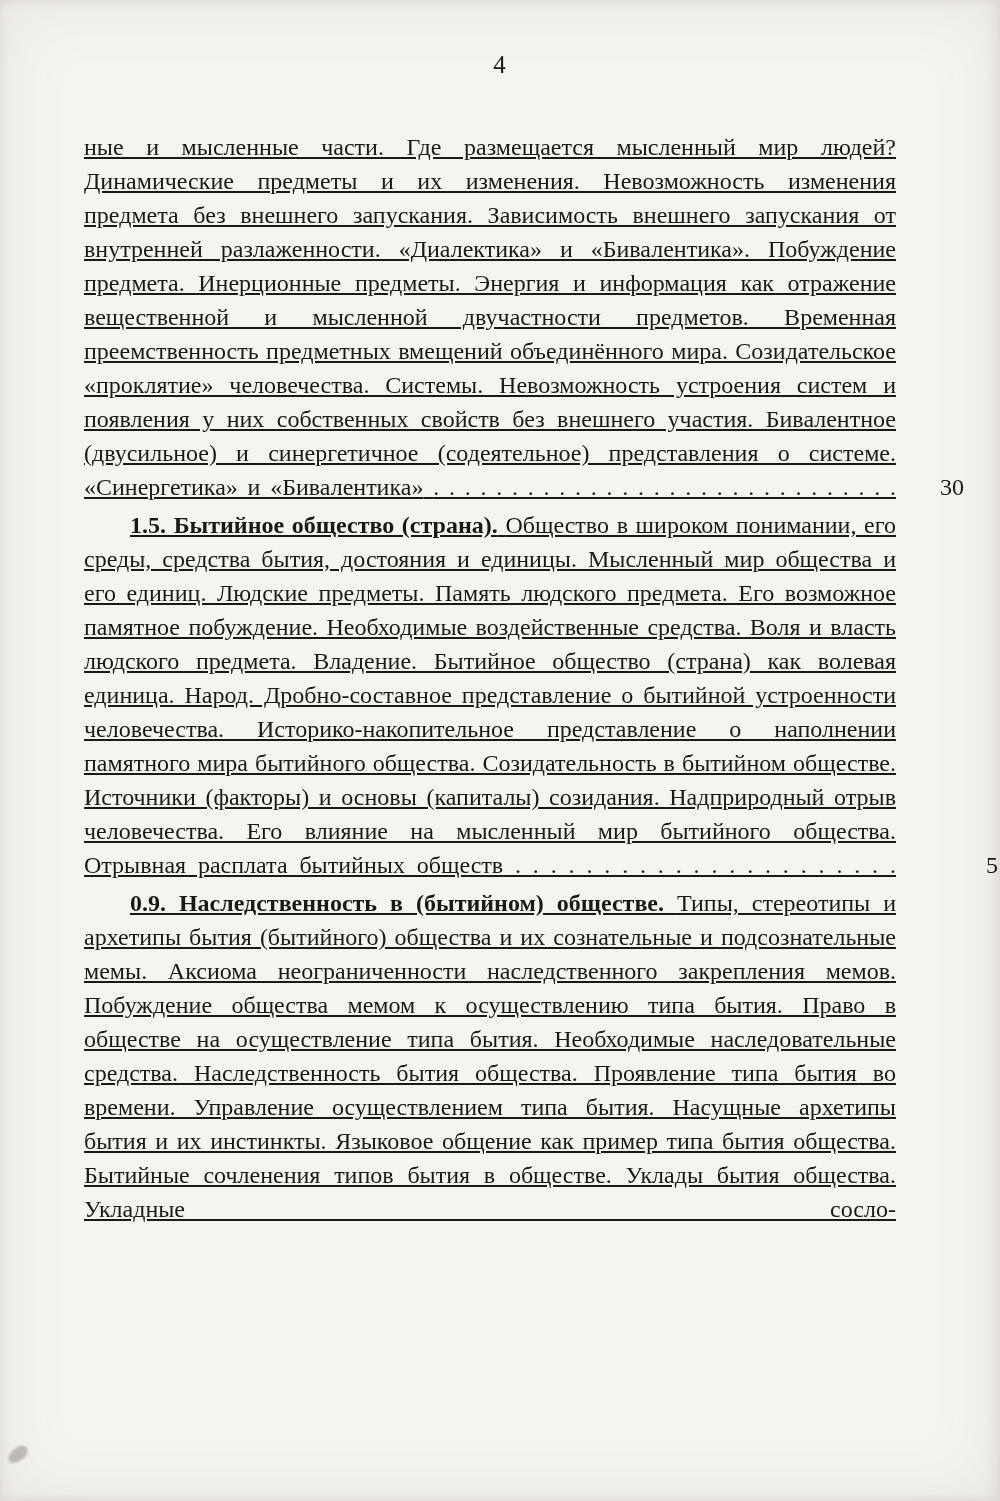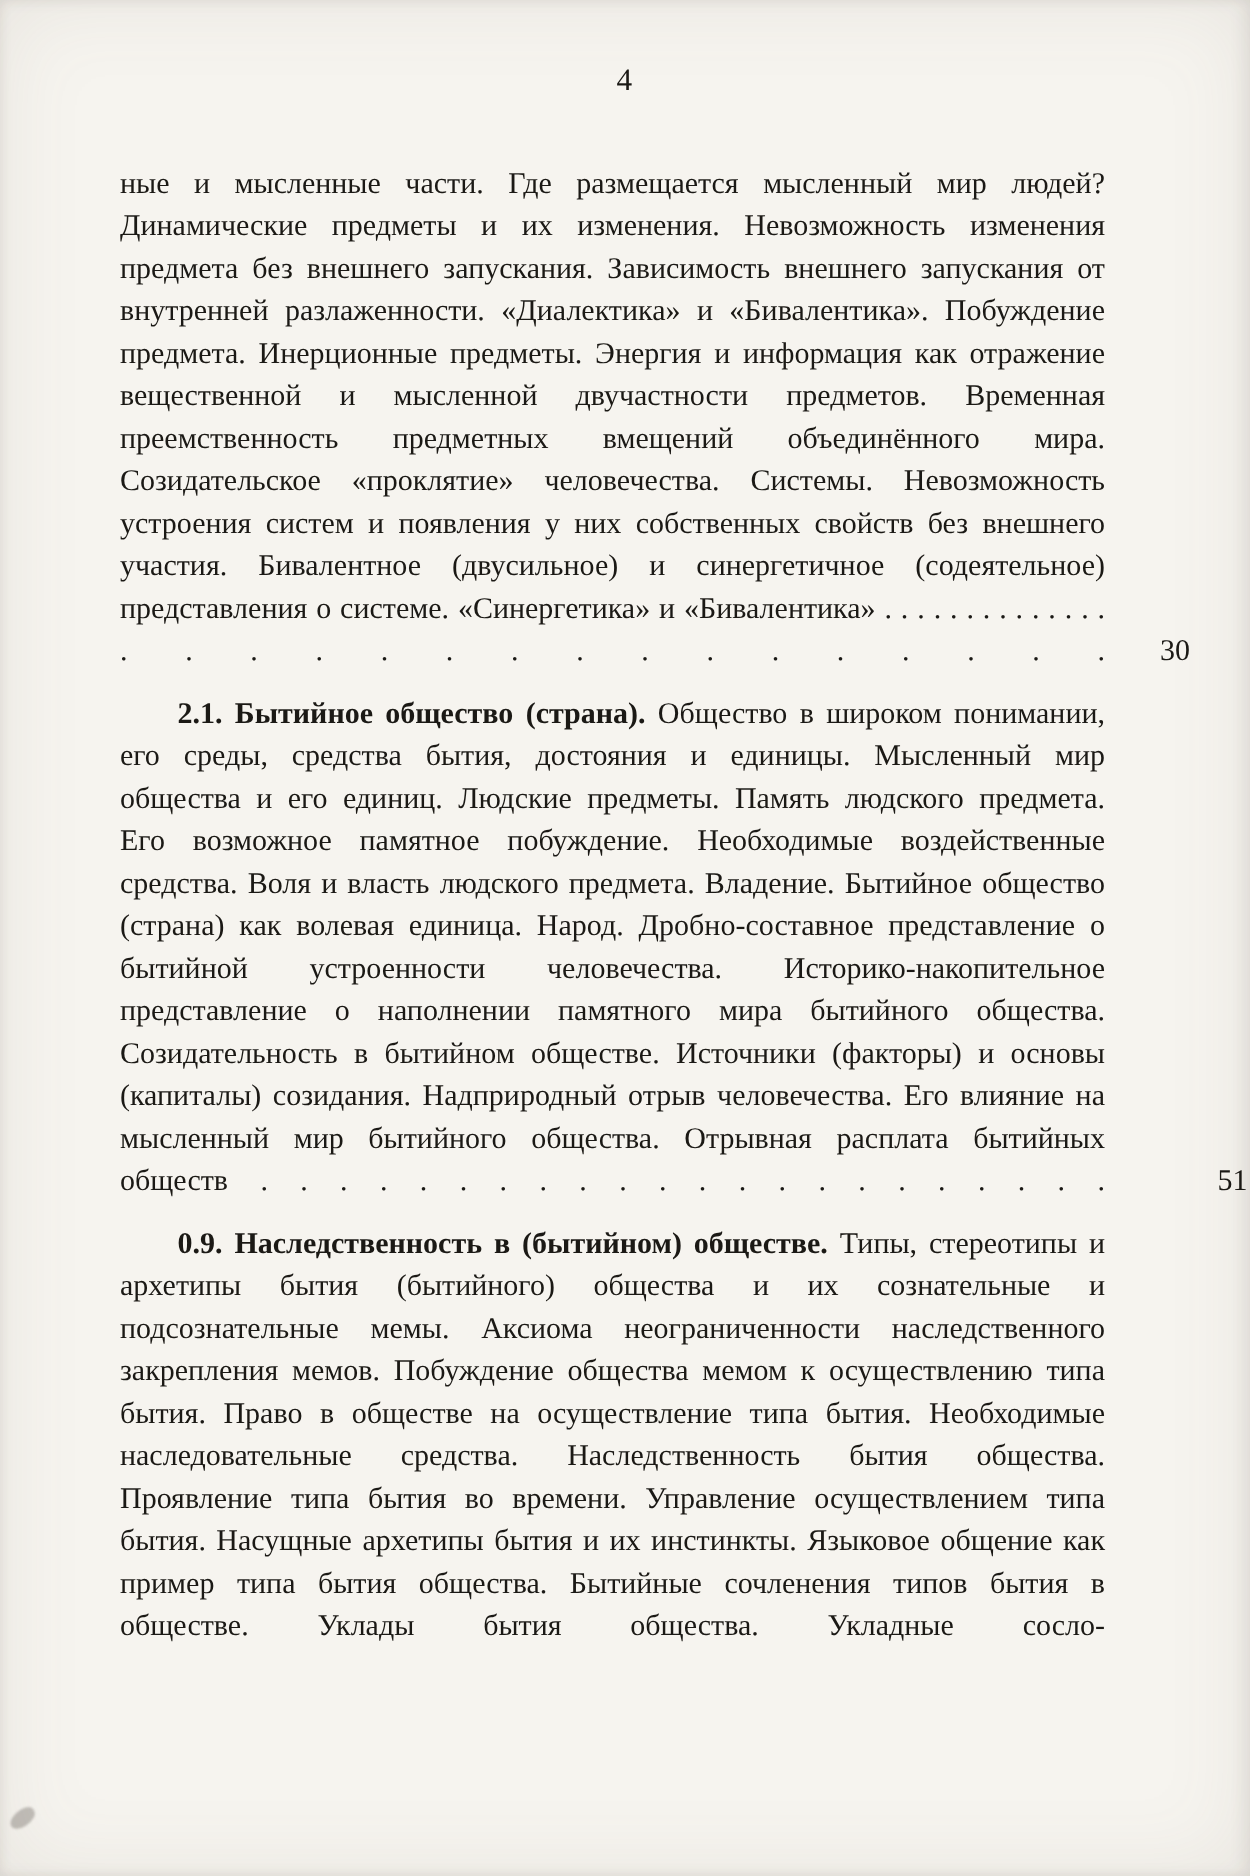--- a/index.html
+++ b/index.html
@@ -42,26 +42,27 @@
     font-size: 25px;
     line-height: 30px;
     letter-spacing: 1px;
   }
   .toc {
     margin-left: 80px;
     width: 820px;
   }
   .entry {
     position: relative;
-    margin: 16px;
+    margin: 4px;
     font-size: 24px;
     line-height: 34px;
     text-align: justify;
     text-align-last: justify;
     word-spacing: 0.04em;
+    text-decoration: underline;
   }
   .entry .hd {
     font-weight: bold;
   }
   .indent {
     text-indent: 46px;
   }
   .dots {
     white-space: normal;
   }
@@ -83,21 +84,21 @@
 
   <div class="toc">
 
     <p class="entry">
       <span>ные и мысленные части. Где размещается мысленный мир людей? Динамические предметы и их изменения. Невозможность изменения предмета без внешнего запускания. Зависимость внешнего запускания от внутренней разлаженности. «Диалектика» и «Бивалентика». Побуждение предмета. Инерционные предметы. Энергия и информация как отражение вещественной и мысленной двучастности предметов. Временная преемственность предметных вмещений объединённого мира. Созидательское «проклятие» человечества. Системы. Невозможность устроения систем и появления у них собственных свойств без внешнего участия. Бивалентное (двусильное) и синергетичное (содеятельное) представления о системе. «Синергетика» и «Бивалентика»</span>
       <span class="dots">. . . . . . . . . . . . . . . . . . . . . . . . . . . . . .</span>
       <span class="pageref">30</span>
     </p>
 
     <p class="entry indent">
-      <span class="hd">2.1. Бытийное общество (страна).</span>
+      <span class="hd">1.5. Бытийное общество (страна).</span>
       <span>Общество в широком понимании, его среды, средства бытия, достояния и единицы. Мысленный мир общества и его единиц. Людские предметы. Память людского предмета. Его возможное памятное побуждение. Необходимые воздейственные средства. Воля и власть людского предмета. Владение. Бытийное общество (страна) как волевая единица. Народ. Дробно-составное представление о бытийной устроенности человечества. Историко-накопительное представление о наполнении памятного мира бытийного общества. Созидательность в бытийном обществе. Источники (факторы) и основы (капиталы) созидания. Надприродный отрыв человечества. Его влияние на мысленный мир бытийного общества. Отрывная расплата бытийных обществ</span>
       <span class="dots">. . . . . . . . . . . . . . . . . . . . . .</span>
       <span class="pageref">51</span>
     </p>
 
     <p class="entry indent">
       <span class="hd">0.9. Наследственность в (бытийном) обществе.</span>
       <span>Типы, стереотипы и архетипы бытия (бытийного) общества и их сознательные и подсознательные мемы. Аксиома неограниченности наследственного закрепления мемов. Побуждение общества мемом к осуществлению типа бытия. Право в обществе на осуществление типа бытия. Необходимые наследовательные средства. Наследственность бытия общества. Проявление типа бытия во времени. Управление осуществлением типа бытия. Насущные архетипы бытия и их инстинкты. Языковое общение как пример типа бытия общества. Бытийные сочленения типов бытия в обществе. Уклады бытия общества. Укладные сосло-</span>
     </p>
 

